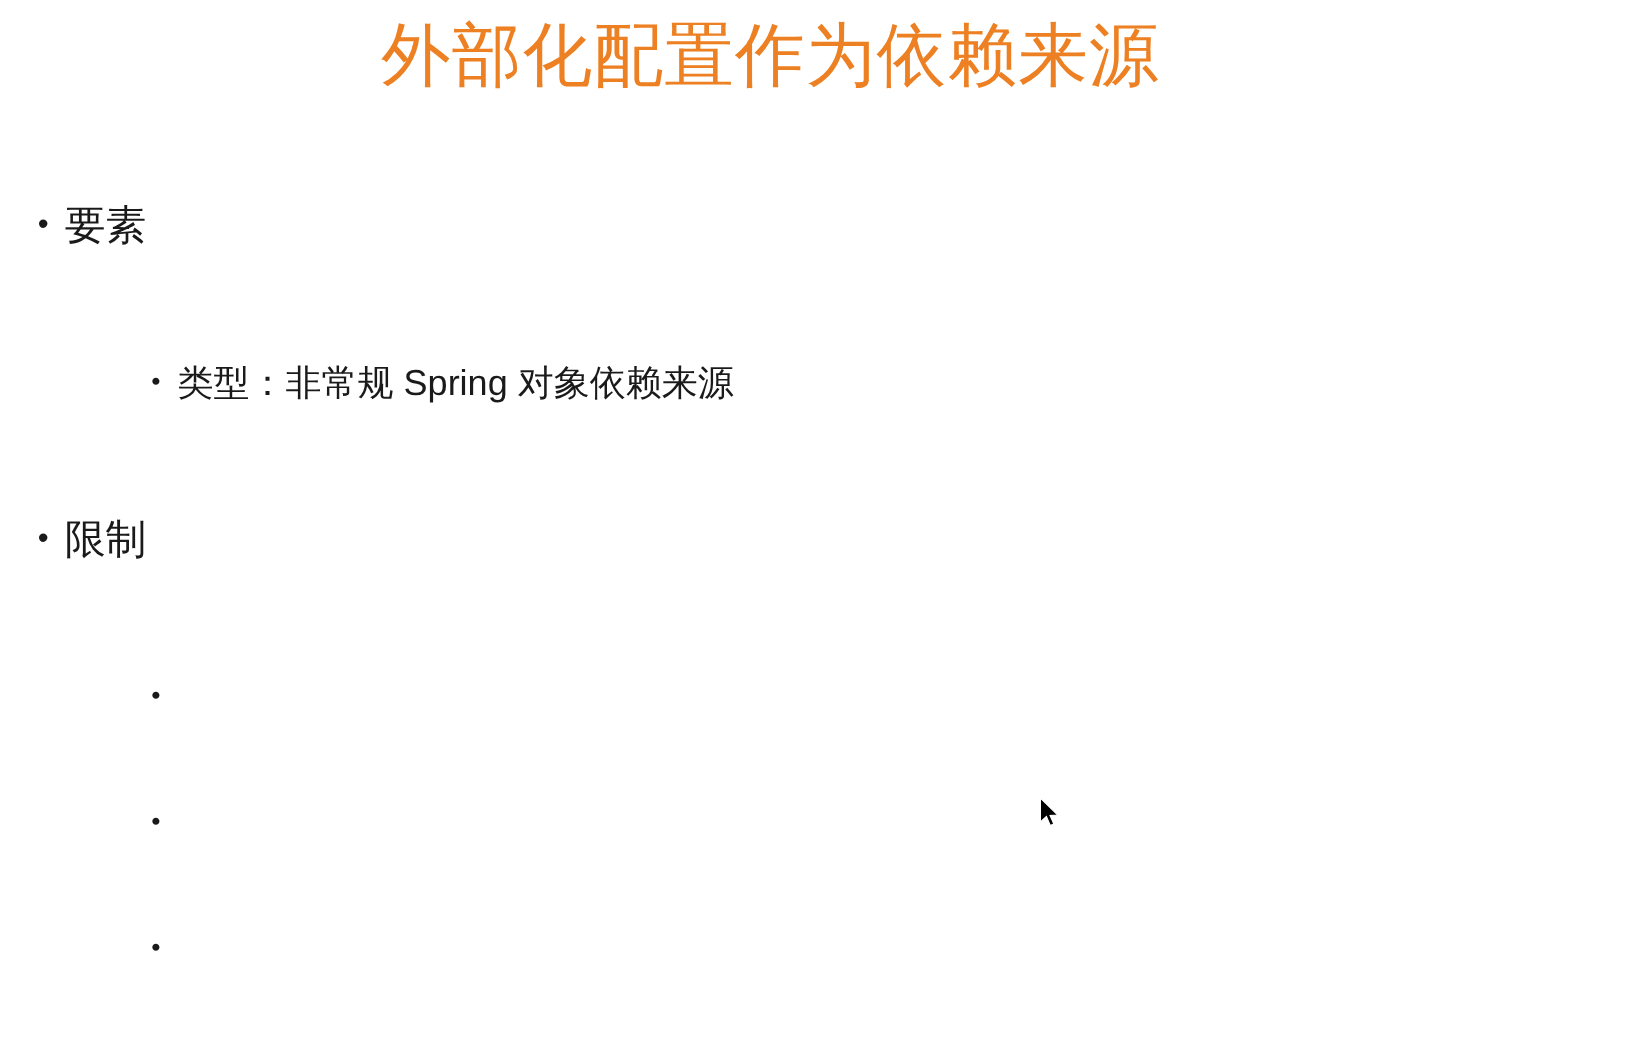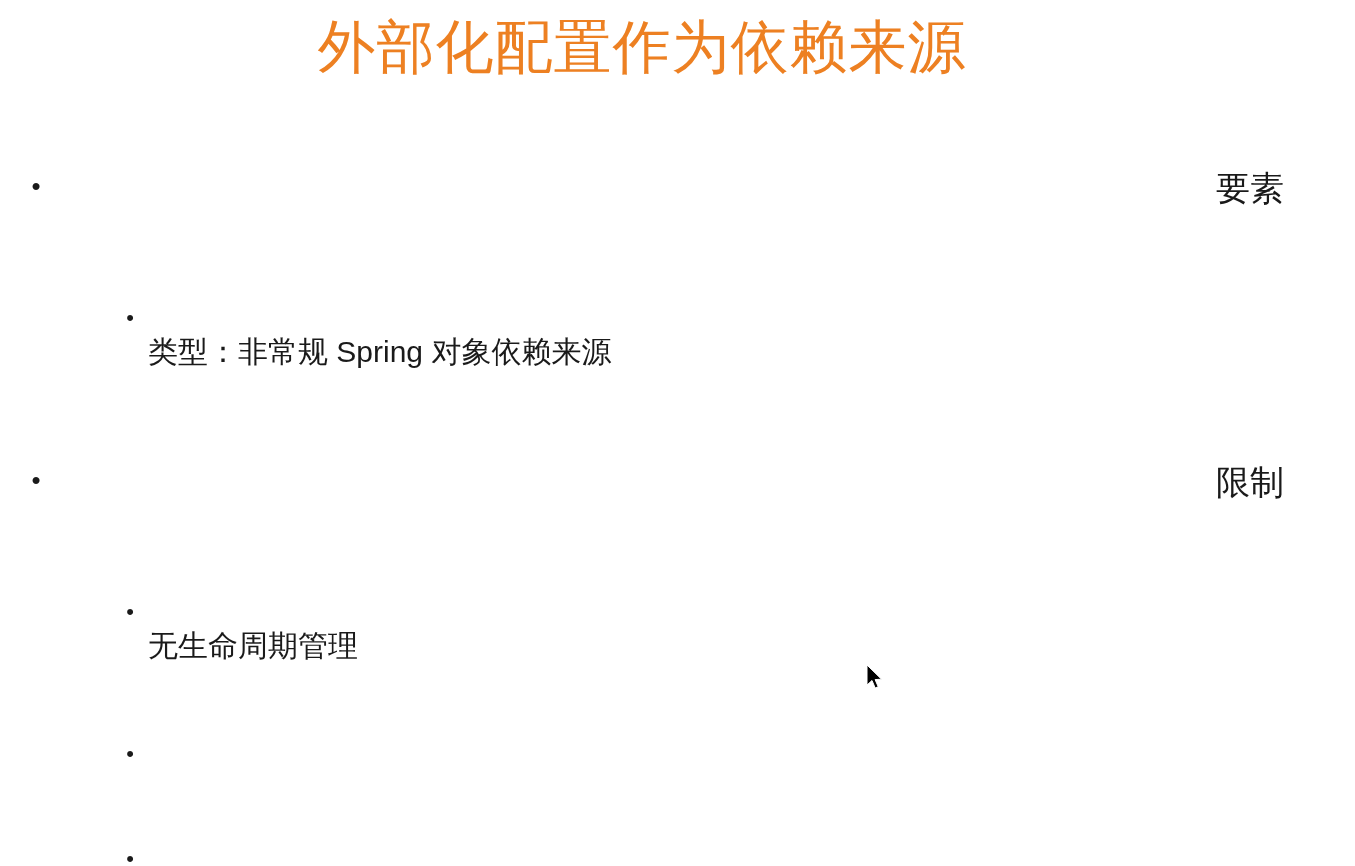--- a/index.html
+++ b/index.html
@@ -51,40 +51,38 @@
   .lvl1 .bullet {
     width: 36px;
     flex: 0 0 36px;
     text-align: center;
     font-size: 26px;
     line-height: 1.45;
     color: #1a1a1a;
   }
   .lvl1 .text {
     flex: 1 1 auto;
-    text-align: right;
   }
   .lvl2 {
     display: flex;
     align-items: flex-start;
     padding-left: 112px;
     font-size: 30px;
     line-height: 1.25;
   }
   .lvl2 .bullet {
     width: 36px;
     flex: 0 0 36px;
     text-align: center;
     font-size: 22px;
     line-height: 1.5;
     color: #1a1a1a;
   }
   .lvl2 .text {
     flex: 1 1 auto;
-    margin-top: 32px;
   }
   .spacer-lg { height: 92px; }
   .spacer-md { height: 72px; }
 
   .cursor {
     position: absolute;
     left: 866px;
     top: 664px;
     width: 18px;
     height: 28px;
@@ -116,21 +114,20 @@
 
     <div class="lvl1">
       <span class="bullet">•</span>
       <span class="text">限制</span>
     </div>
 
     <div class="spacer-lg"></div>
 
     <div class="lvl2">
       <span class="bullet">•</span>
-      <span class="text">无生命周期管理</span>
     </div>
 
     <div class="spacer-md"></div>
 
     <div class="lvl2">
       <span class="bullet">•</span>
     </div>
 
     <div class="spacer-md"></div>
 

